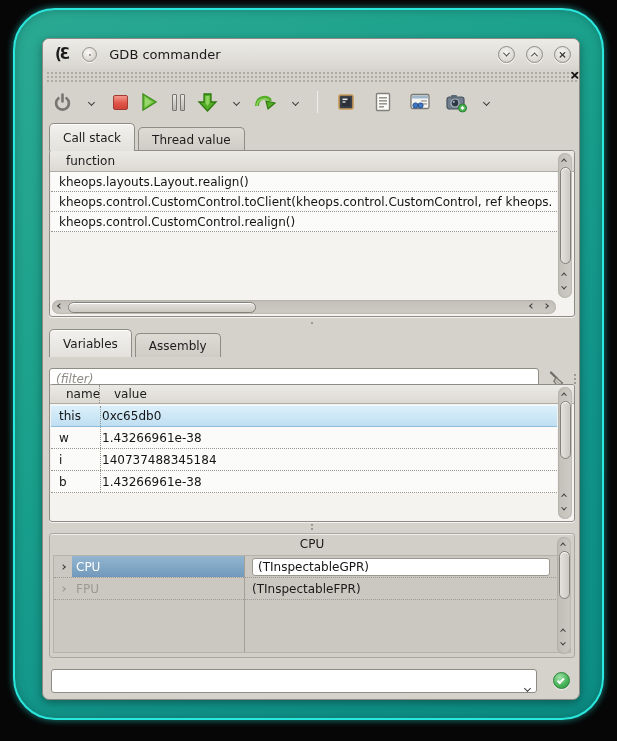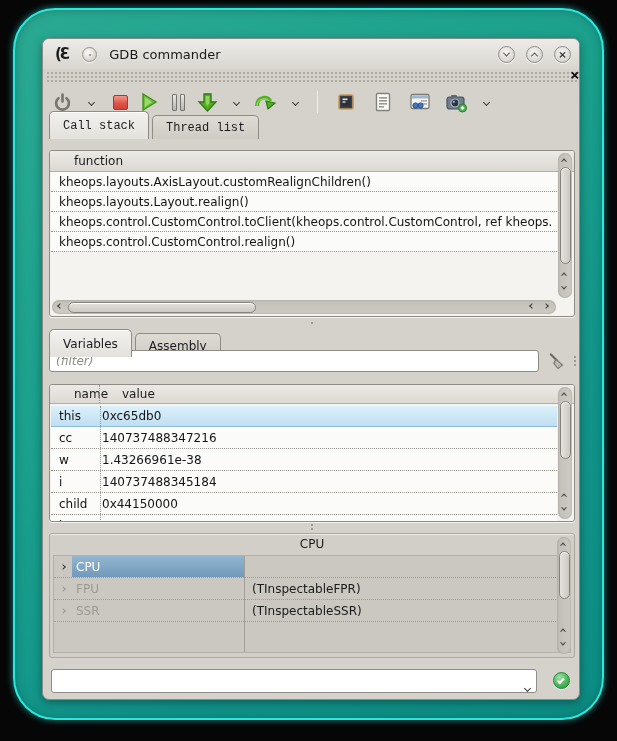--- a/index.html
+++ b/index.html
@@ -62,38 +62,38 @@
   .tb-sep { width:1px; height:22px; background:#a5a29a; border-right:1px solid #efeeea;
     margin:0 4px; }
   .stop-sq { width:15px; height:15px; border-radius:2px; border:1px solid #a03a32;
     background:linear-gradient(#f2988b,#e05448 55%,#d04338); }
   .pause-bars { display:flex; gap:3px; }
   .pause-bars i { width:5px; height:17px; border-radius:1px; border:1px solid #77756f;
     background:linear-gradient(#e9e8e4,#b9b6af); }
 
   
   .tabbar { position:absolute; display:flex; align-items:flex-end; height:28px; left:6px; }
-  .tabbar1 { top:72px;font-family:Liberation Mono, monospace; } .tabbar2 { top:290px; }
+  .tabbar1 { top:84px; } .tabbar2 { top:290px; }
   .tab { height:24px; padding:0 13px; display:flex; align-items:center;
     font-size:12px; color:#1c1c1c; background:linear-gradient(#dedbd5,#cfccc5);
     border:1px solid #8f8c86; border-bottom:none; border-radius:5px 5px 0 0;
     margin-right:3px; position:relative; }
   .tab.active { height:28px; background:linear-gradient(#f2f1ee,#e3e1dc);
     z-index:3; box-shadow:inset 0 1px 0 #fff; }
 
   
   .panel { position:absolute; left:6px; width:526px; background:#f4f3f0;
     border:1px solid #8f8c86; border-radius:3px;
     box-shadow:0 1px 0 rgba(255,255,255,.7); overflow:hidden; }
   .cs-panel { top:111px; height:167px; z-index:2; }
   .var-panel { top:345px; height:138px; }
 
   .list-header { height:21px; background:linear-gradient(#eceae6,#dcd9d3);
     border-bottom:1px solid #b0ada6; display:flex; align-items:center;
-    font-size:12px; color:#1b1b1b; padding-left:24px; position:relative; }
+    font-size:12px; color:#1b1b1b; padding-left:16px; position:relative; }
   .row { height:20px; display:flex; align-items:center; font-size:12px; color:#141414;
     border-bottom:1px dotted #97948e; background:#fbfbfa; white-space:nowrap;
     overflow:hidden; padding-left:8px; }
   .cs-rows { position:absolute; left:1px; right:17px; top:21px; }
   .cs-rows .row { padding-right:2px; }
 
   
   .vscroll { position:absolute; top:2px; right:2px; width:14px; border-radius:7px;
     background:linear-gradient(90deg,#c3c0b9,#cecbc4); box-shadow:inset 0 0 2px rgba(0,0,0,.25); }
   .vthumb { position:absolute; left:1.5px; width:11px; border-radius:6px;
@@ -107,21 +107,21 @@
     background:linear-gradient(#e4e2dd,#ccc9c2); border:1px solid #84817b;
     box-shadow:inset 0 1px 0 #fff; }
 
   
   .splitter { position:absolute; left:6px; width:526px; height:8px;
     display:flex; align-items:center; justify-content:center; flex-direction:column; gap:2px; }
   .split1 { top:280px; } .split2 { top:484px; }
   .splitter i { width:2px; height:2px; border-radius:50%; background:#8a8781; }
 
   
-  .filter-row { position:absolute; left:6px; top:310px; width:526px; height:24px;
+  .filter-row { position:absolute; left:6px; top:328px; width:526px; height:24px;
     display:flex; align-items:center; }
   .filter-input { flex:0 0 490px; height:22px; border:1px solid #8f8c86; border-radius:3px;
     background:#fff; font-style:italic; font-size:12px; color:#8e8b85; padding:0 6px;
     font-family:"DejaVu Sans","Liberation Sans",sans-serif; outline:none; }
   .filter-input::placeholder { color:#8e8b85; font-style:italic; }
   .broom { margin-left:8px; }
   .handle-dots { margin-left:8px; display:flex; flex-direction:column; gap:2px; }
   .handle-dots i { width:2px; height:2px; border-radius:50%; background:#8a8781; }
 
   
@@ -293,30 +293,29 @@
       <span class="tool-btn">
           <i class="chv" style="transform:rotate(45deg)"></i>
         </span>
     </div>
 
     <div class="tabbar tabbar1">
       <div class="tab active">
           <span>Call stack</span>
         </div>
       <div class="tab">
-          <span>Thread list</span>
+          <span>Thread value</span>
         </div>
     </div>
 
     <div class="panel cs-panel">
       <div class="list-header">
         <span>function</span>
       </div>
       <div class="cs-rows">
-        <div class="row">kheops.layouts.AxisLayout.customRealignChildren()</div>
         <div class="row">kheops.layouts.Layout.realign()</div>
         <div class="row">kheops.control.CustomControl.toClient(kheops.control.CustomControl, ref kheops.</div>
         <div class="row">kheops.control.CustomControl.realign()</div>
       </div>
       <div class="vscroll" style="bottom:18px;">
         <i class="chv sm up sc-ar" style="top:5px"></i>
         <span class="vthumb" style="top:14px; bottom:34px;"></span>
         <i class="chv sm up sc-ar" style="bottom:22px"></i>
         <i class="chv sm down sc-ar" style="bottom:8px"></i>
       </div>
@@ -363,38 +362,28 @@
         <span>value</span>
         <span class="var-sep"></span>
       </div>
       <div class="var-rows">
         <div class="vrow sel">
           <span class="name">this</span>
           <span class="var-sep"></span>
           <span class="val">0xc65db0</span>
         </div>
         <div class="vrow">
-          <span class="name">cc</span>
-          <span class="var-sep"></span>
-          <span class="val">140737488347216</span>
-        </div>
-        <div class="vrow">
           <span class="name">w</span>
           <span class="var-sep"></span>
           <span class="val">1.43266961e-38</span>
         </div>
         <div class="vrow">
           <span class="name">i</span>
           <span class="var-sep"></span>
           <span class="val">140737488345184</span>
-        </div>
-        <div class="vrow">
-          <span class="name">child</span>
-          <span class="var-sep"></span>
-          <span class="val">0x44150000</span>
         </div>
         <div class="vrow">
           <span class="name">b</span>
           <span class="var-sep"></span>
           <span class="val">1.43266961e-38</span>
         </div>
       </div>
       <div class="vscroll" style="bottom:2px;">
         <i class="chv sm up sc-ar" style="top:5px"></i>
         <span class="vthumb" style="top:14px; height:58px;"></span>
@@ -410,35 +399,29 @@
 
     <div class="groupbox">
       <div class="gb-title">CPU</div>
       <div class="gb-table">
         <span class="gb-colsep"></span>
         <div class="gb-row">
           <span class="gb-arrow">
               <i class="chv sm right"></i>
             </span>
           <span class="gb-name sel">CPU</span>
+          <span class="gb-valbox">(TInspectableGPR)</span>
         </div>
         <div class="gb-row dis">
           <span class="gb-arrow">
               <i class="chv sm right" style="border-color:#9c9992"></i>
             </span>
           <span class="gb-name">FPU</span>
           <span class="gb-val">(TInspectableFPR)</span>
         </div>
-        <div class="gb-row dis">
-          <span class="gb-arrow">
-              <i class="chv sm right" style="border-color:#9c9992"></i>
-            </span>
-          <span class="gb-name">SSR</span>
-          <span class="gb-val">(TInspectableSSR)</span>
-        </div>
       </div>
       <div class="gb-scroll">
         <i class="chv sm up sc-ar" style="top:5px"></i>
         <span class="vthumb" style="top:14px; height:48px;"></span>
         <i class="chv sm up sc-ar" style="bottom:22px"></i>
         <i class="chv sm down sc-ar" style="bottom:8px"></i>
       </div>
     </div>
 
     <div class="cmd-row">

